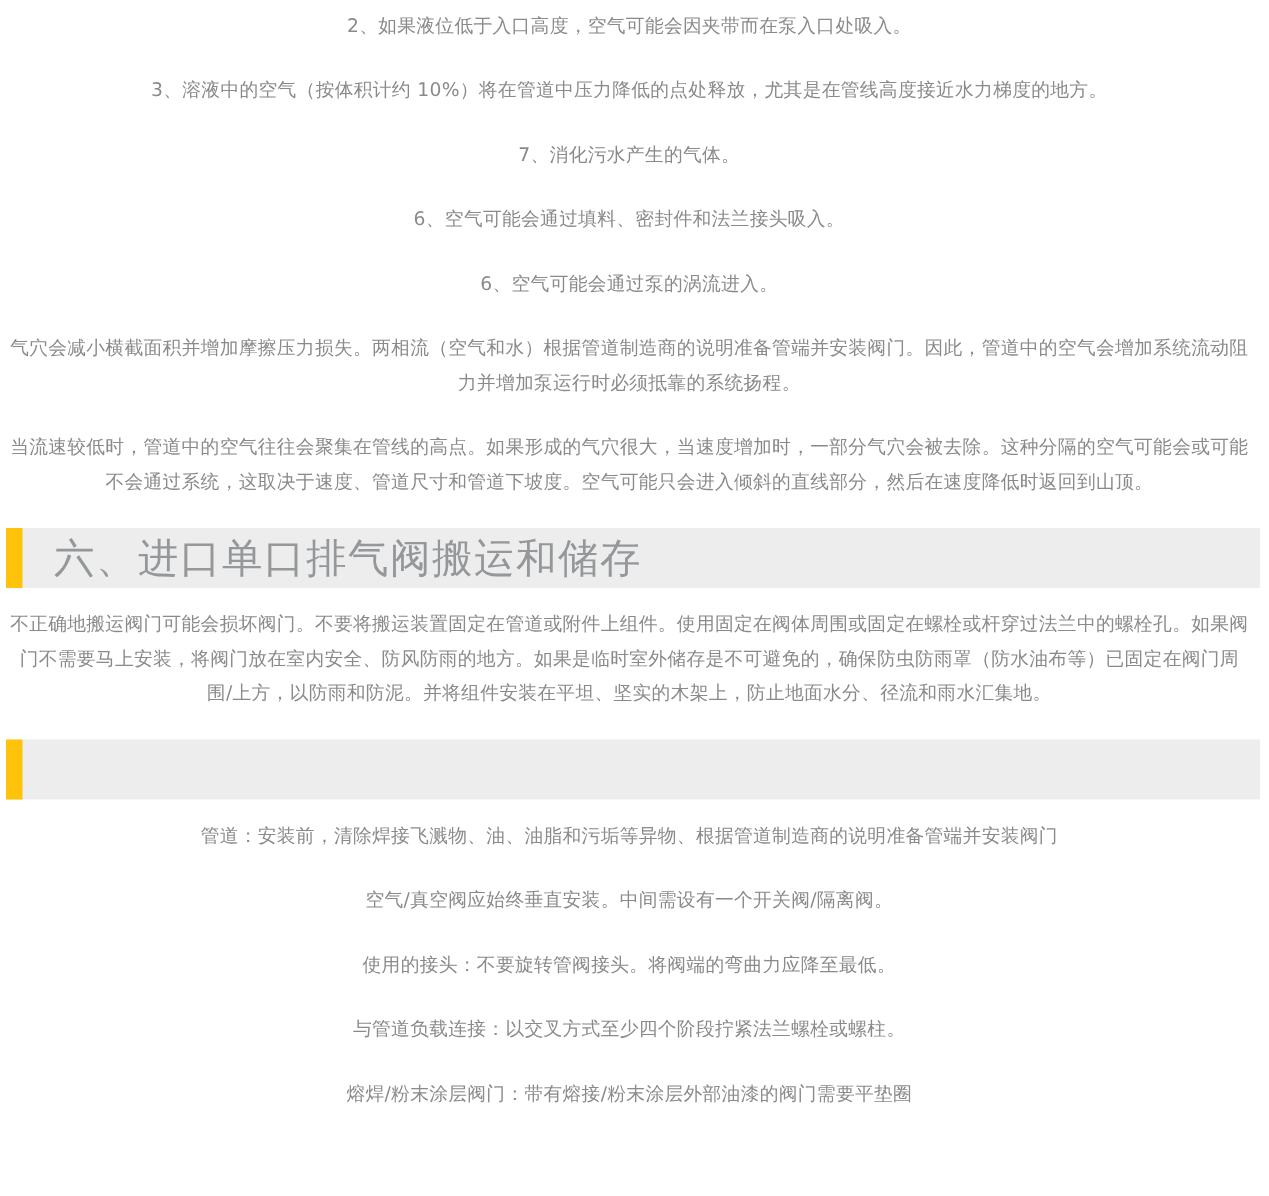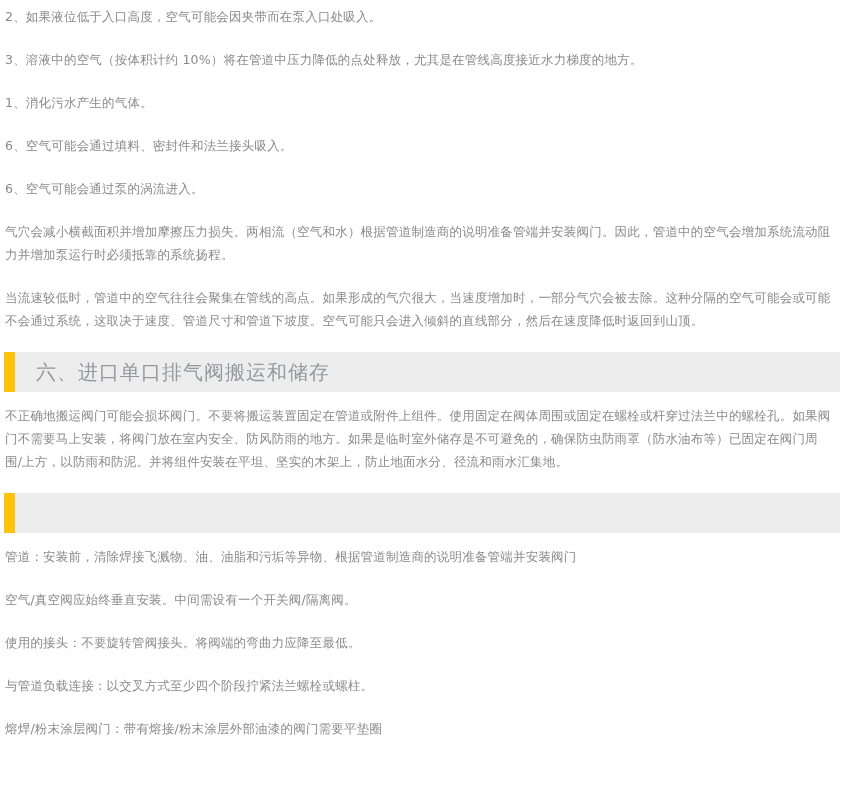--- a/index.html
+++ b/index.html
@@ -11,20 +11,21 @@
     width: 846px;
     min-height: 797px;
     font-family: "DejaVu Sans", "Liberation Sans", sans-serif;
     color: var(--text-color, #8a8a8a);
     overflow-x: hidden;
   }
   .doc {
     padding: 5px 12px 0 5px;
     box-sizing: border-box;
     width: 846px;
+    text-align: center;
   }
   .para {
     font-size: 12.5px;
     line-height: 23px;
     margin: 0 0 20px 0;
     letter-spacing: 0.2px;
     word-break: break-all;
   }
   .section-header {
     display: flex;
@@ -36,34 +37,34 @@
   }
   .accent-bar {
     display: block;
     width: 11px;
     height: 40px;
     background: var(--accent, #ffc30b);
     flex: 0 0 auto;
   }
   .section-title {
     margin-left: 21px;
-    font-size: 20px;
+    font-size: 27px;
     color: var(--header-text, #95989b);
     letter-spacing: 1px;
     font-weight: normal;
   }
 </style>
 </head>
 <body style="background: rgb(255, 255, 255);">
 
 <div class="doc">
 
   <p class="para">2、如果液位低于入口高度，空气可能会因夹带而在泵入口处吸入。</p>
   <p class="para">3、溶液中的空气（按体积计约 10%）将在管道中压力降低的点处释放，尤其是在管线高度接近水力梯度的地方。</p>
-  <p class="para">1、消化污水产生的气体。</p>
+  <p class="para">7、消化污水产生的气体。</p>
   <p class="para">6、空气可能会通过填料、密封件和法兰接头吸入。</p>
   <p class="para">6、空气可能会通过泵的涡流进入。</p>
 
   <p class="para">气穴会减小横截面积并增加摩擦压力损失。两相流（空气和水）根据管道制造商的说明准备管端并安装阀门。因此，管道中的空气会增加系统流动阻力并增加泵运行时必须抵靠的系统扬程。</p>
   <p class="para">当流速较低时，管道中的空气往往会聚集在管线的高点。如果形成的气穴很大，当速度增加时，一部分气穴会被去除。这种分隔的空气可能会或可能不会通过系统，这取决于速度、管道尺寸和管道下坡度。空气可能只会进入倾斜的直线部分，然后在速度降低时返回到山顶。</p>
 
   <h2 class="section-header">
     <span class="accent-bar"></span>
     <span class="section-title">六、进口单口排气阀搬运和储存</span>
   </h2>

